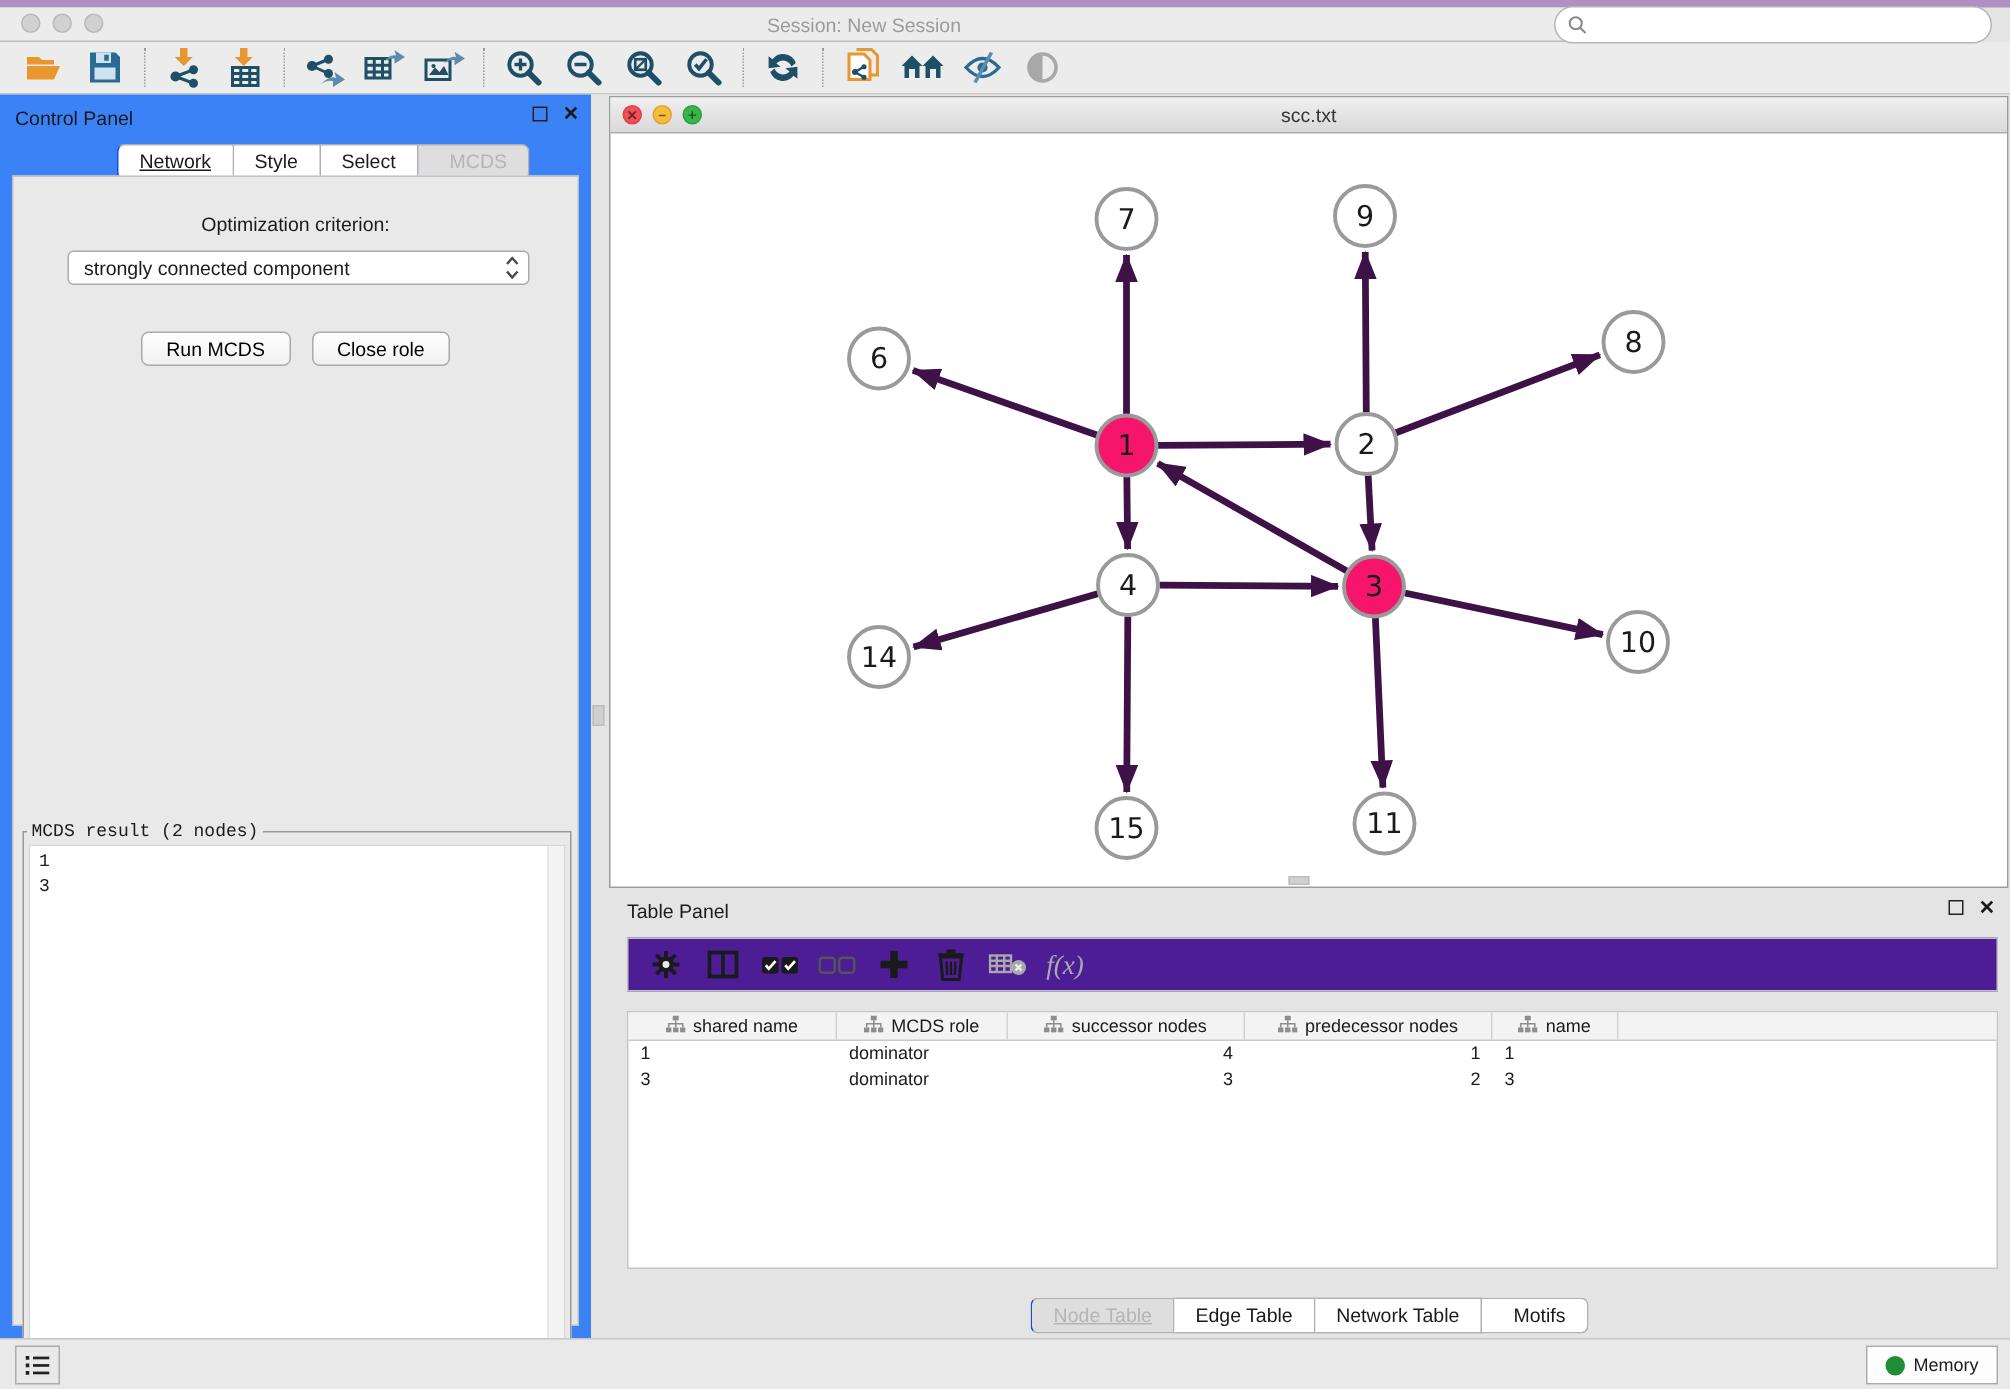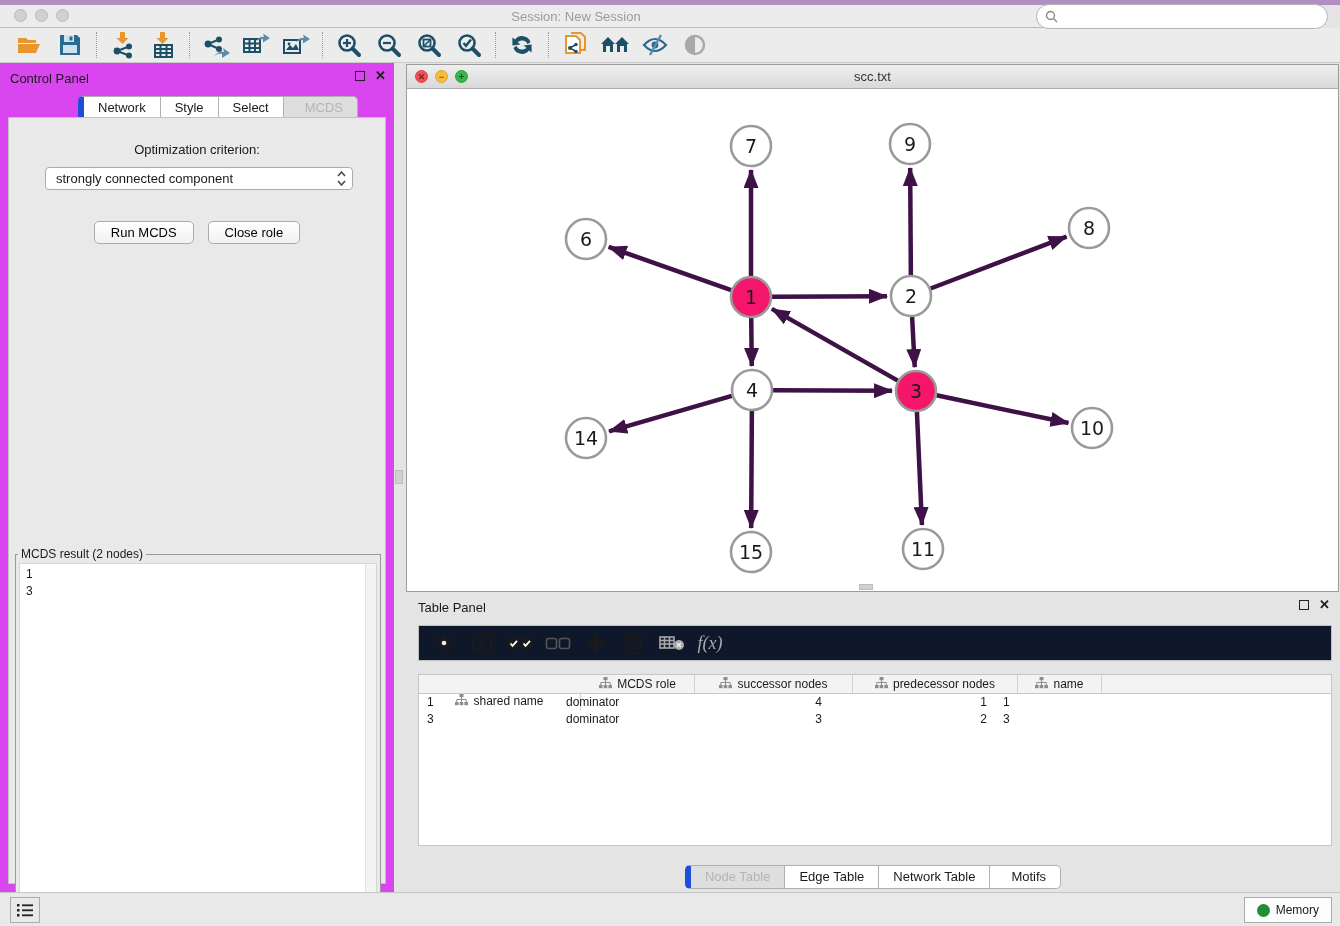--- a/index.html
+++ b/index.html
@@ -17,44 +17,44 @@
   
   #main-toolbar { position:absolute; left:0; top:28px; width:1340px; height:35px; background:#ececec;
     border-bottom:1px solid #c9c9c9; display:flex; align-items:center; padding-left:10px; }
   .tbtn { width:40px; height:30px; display:flex; align-items:center; justify-content:center; cursor:default; }
   .tsep { width:1px; height:26px; margin:0 6px; border-left:1px dotted #9a9a9a; }
   #toolbar-search { position:absolute; right:12px; top:4px; width:292px; height:25px; background:#fff;
     border:1px solid #b5b5b5; border-radius:13px; display:flex; align-items:center; padding-left:8px; }
   #toolbar-search input { border:none; outline:none; flex:1; font-size:12px; background:transparent; height:20px; }
 
   
-  #control-panel { position:absolute; left:0; top:63px; width:394px; height:829px; background:#d946ef; }
+  #control-panel { position:absolute; left:0; top:63px; width:394px; height:829px; background:#3b82f6; }
   #cp-header { position:absolute; left:10px; top:8px; font-size:13px; }
   .panel-icons { position:absolute; right:8px; top:8px; display:flex; gap:10px; align-items:center; }
   .float-icon { width:10px; height:10px; border:1.5px solid #222; display:inline-block; }
   .close-x { font-size:13px; font-weight:bold; line-height:10px; }
   .tabbar { display:flex; }
   .tab { font-size:13px; background:#fff; border:1px solid #b0b0b0; border-left:none;
     padding:3px 14px 4px 14px; cursor:default; }
-  .tab:first-child { border-left:6px solid #1d4ed8; border-radius:5px 0 0 5px; }
+  .tab:first-child { border-left:1px solid #1d4ed8; border-radius:5px 0 0 5px;text-decoration:underline; }
   .tab:last-child { border-radius:0 5px 5px 0;padding-left:21px; }
   .tab.active { background:#dedede; color:#b5b5b5; }
   #cp-tabs { position:absolute; left:78px; top:33px; }
   #cp-body { position:absolute; left:8px; top:54px; width:378px; height:767px;
     background:#e9e9e9; border:1px solid #c2c2c2; }
   #opt-label { text-align:center; margin-top:24px; font-size:13px; }
   #opt-select { position:absolute; left:36px; top:49px; width:308px; height:23px; background:#fff;
     border:1px solid #ababab; border-radius:4px; font-size:13px; display:flex; align-items:center;
     padding-left:10px; }
   .stepper { position:absolute; right:6px; top:3px; display:flex; flex-direction:column; gap:1px; }
   .cp-buttons { position:absolute; left:0; width:100%; top:86px; display:flex; justify-content:center; gap:14px; }
   .btn { background:linear-gradient(#ffffff,#f1f1f1); border:1px solid #ababab; border-radius:5px;
     font-size:13px; padding:3px 16px; cursor:default;margin-top:17px; }
   fieldset#mcds-result { position:absolute; left:6px; top:429px; width:366px; height:375px;
-    border:1px solid #9a9a9a; background:#e9e9e9; }
+    border:1px solid #9a9a9a; background:#e9e9e9;font-family:Liberation Mono, monospace; }
   fieldset#mcds-result legend { font-size:12px; padding:0 3px; margin-left:2px; }
   #mcds-text { position:absolute; left:3px; top:2px; right:3px; bottom:3px; background:#fff;
     border:1px solid #d6d6d6; font-size:12px; line-height:17px; padding:2px 0 0 6px; white-space:pre; }
   #mcds-scroll { position:absolute; right:0; top:0; bottom:0; width:11px; background:#f4f4f4;
     border-left:1px solid #e2e2e2; }
 
   
   #v-splitter { position:absolute; left:394px; top:63px; width:12px; height:829px; background:#e4e4e4; }
   .grab { position:absolute; width:8px; height:14px; background:#d0d0d0; border:1px solid #bdbdbd; }
 
@@ -65,21 +65,21 @@
     background:linear-gradient(#efefef,#d9d9d9); border-bottom:1px solid #ababab; }
   .mac-dot { width:13px; height:13px; border-radius:50%; font-size:9px; font-weight:bold;
     display:flex; align-items:center; justify-content:center; color:rgba(0,0,0,.55); }
   #net-title { position:absolute; left:0; right:0; top:4px; text-align:center; font-size:13px; color:#333; }
   #graph-svg { position:absolute; left:0; top:24px; }
   #net-grab { left:452px; top:519px; width:14px; height:6px; }
 
   
   #table-panel { position:absolute; left:406px; top:594px; width:934px; height:298px; background:#e4e4e4; }
   #tp-header { position:absolute; left:12px; top:6px; font-size:13px;text-align:right; }
-  #tp-toolbar { position:absolute; left:12px; top:31px; width:914px; height:36px; background:#0f172a;
+  #tp-toolbar { position:absolute; left:12px; top:31px; width:914px; height:36px; background:#4c1d95;
     border:1px solid #c0c0c0; display:flex; align-items:center; gap:4px; padding-left:8px; }
   .tp-btn { width:34px; height:32px; display:flex; align-items:center; justify-content:center; cursor:default; }
   .fx { font-family:"Liberation Serif", serif; font-style:italic; font-size:18px; color:#aaa; }
   #data-table { position:absolute; left:12px; top:80px; width:914px; height:172px; background:#fff;
     border:1px solid #c6c6c6; }
   #tbl-head { display:flex; background:#f3f3f3; border-bottom:1px solid #c9c9c9; height:19px; }
   .th { display:flex; align-items:center; justify-content:center; gap:5px; font-size:12px;
     border-right:1px solid #d2d2d2; height:100%; }
   .tr { display:flex; height:17px; font-size:12px; }
   .td { padding:0 8px; overflow:hidden; white-space:nowrap; line-height:17px; }
@@ -446,21 +446,21 @@
           <circle cx="20" cy="11" r="5" fill="#a9a9a9"></circle>
           <path d="M18 9 l4 4 M22 9 l-4 4" stroke="#ececec" stroke-width="1.6"></path>
         </svg>
       </span>
       <span class="tp-btn">
         <span class="fx">f(x)</span>
       </span>
     </div>
   <div id="data-table">
     <div id="tbl-head">
-        <div class="th" style="width: 162px; margin-top: 17px;">
+        <div class="th" style="width: 139px;">
           <span><svg width="13" height="12" viewBox="0 0 13 12">
               <g fill="#8d8d8d">
                 <rect x="4.5" y="0" width="4" height="3.2"></rect>
                 <rect x="0" y="8" width="3.6" height="3.2"></rect>
                 <rect x="4.7" y="8" width="3.6" height="3.2"></rect>
                 <rect x="9.4" y="8" width="3.6" height="3.2"></rect>
               </g>
               <path d="M6.5 3.2 v2.3 M1.8 8 v-2.5 h9.4 v2.5 M6.5 5.5 v2.5" stroke="#8d8d8d" stroke-width="1" fill="none"></path>
             </svg></span>
           <span>shared name</span>

